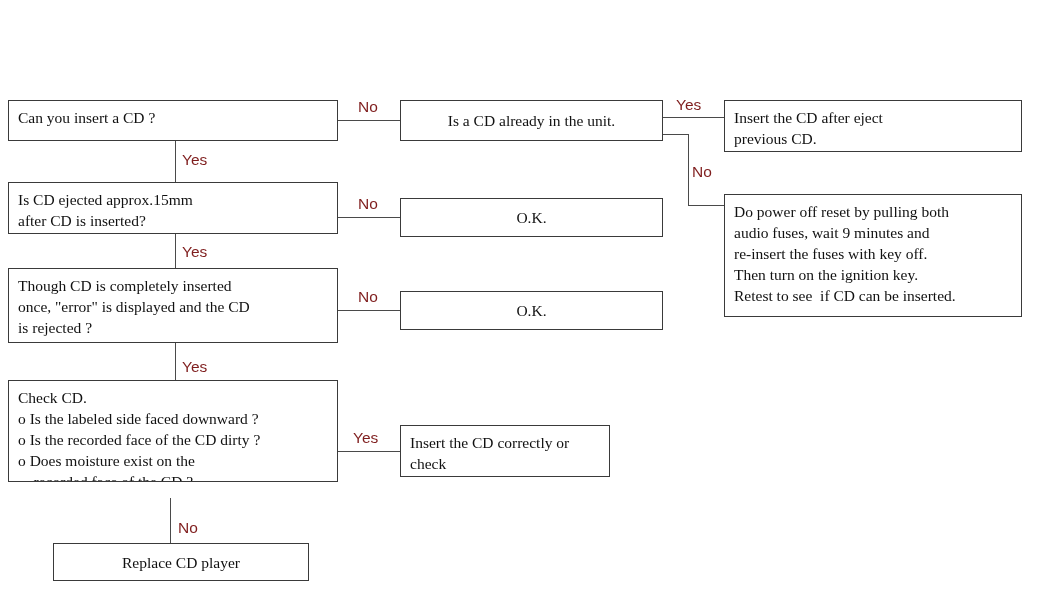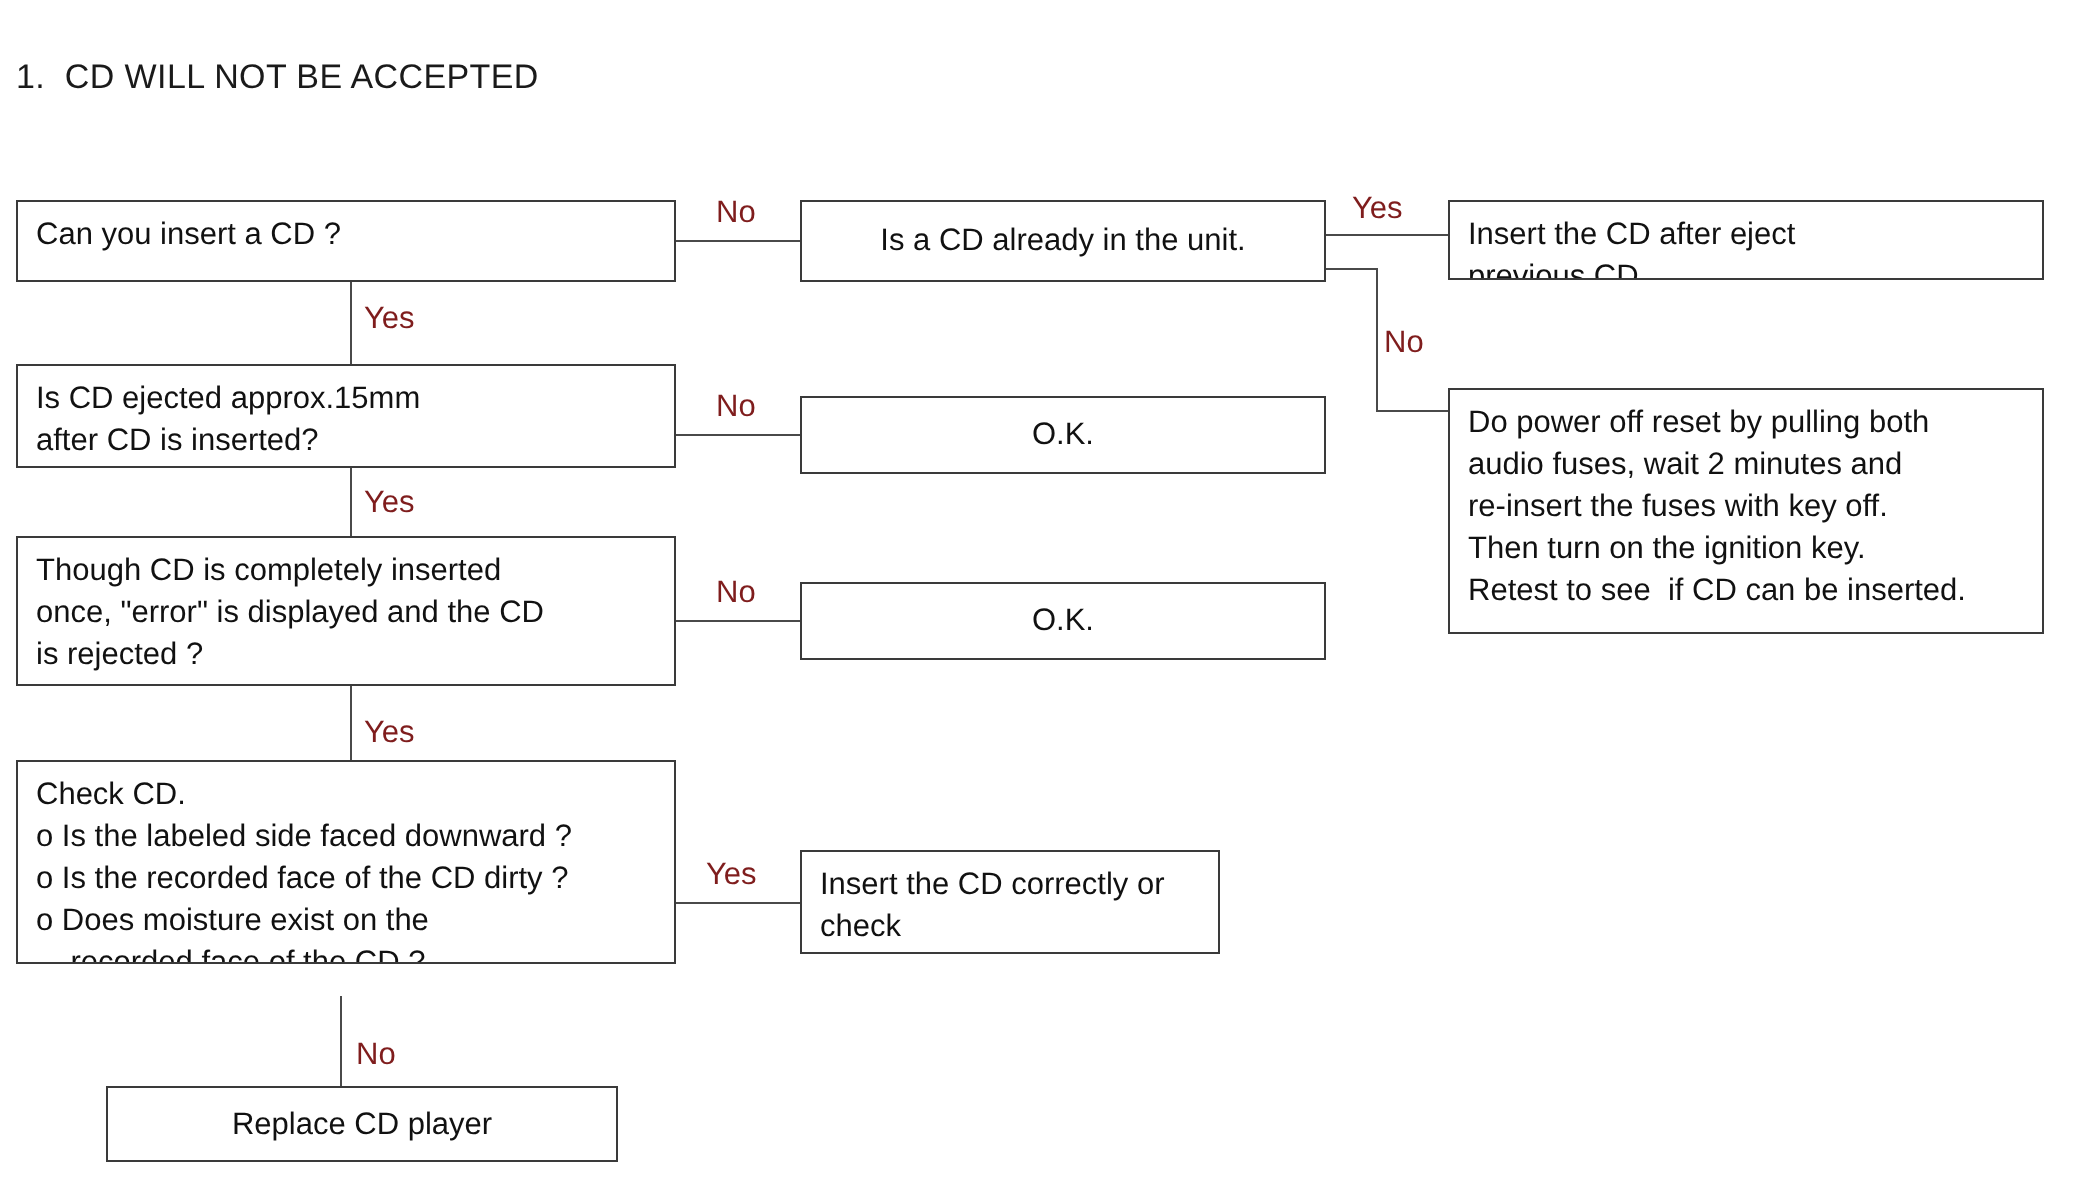--- a/index.html
+++ b/index.html
@@ -31,20 +31,21 @@
   .node {
     position: absolute;
     box-sizing: border-box;
     border: 1px solid #3a3a3a;
     background: #ffffff;
     font-size: 15.5px;
     line-height: 21px;
     color: #111111;
     white-space: pre-wrap;
     overflow: hidden;
+    font-family: Liberation Serif, serif;
   }
   .node.pad {
     padding: 6px 0 0 9px;
   }
   .node.center {
     display: flex;
     align-items: center;
     justify-content: center;
     text-align: center;
   }
@@ -60,36 +61,35 @@
     line-height: 18px;
     color: #7f1d1d;
     white-space: pre;
   }
 </style>
 </head>
 <body>
 
 <div id="page">
 
-  <div class="title">1.  CD WILL NOT BE ACCEPTED</div>
 
   <div class="node pad" style="left:8px; top:100px; width:330px; height:41px;">Can you insert a CD ?</div>
 
   <div class="node center" style="left:400px; top:100px; width:263px; height:41px;">Is a CD already in the unit.</div>
 
-  <div class="node pad" style="left:724px; top:100px; width:298px; height:40px;">Insert the CD after eject
+  <div class="node pad" style="left:724px; top:100px; width:298px; height:52px;">Insert the CD after eject
 previous CD.</div>
 
   <div class="node pad" style="left:8px; top:182px; width:330px; height:52px;">Is CD ejected approx.15mm
 after CD is inserted?</div>
 
   <div class="node center" style="left:400px; top:198px; width:263px; height:39px;">O.K.</div>
 
   <div class="node pad" style="left:724px; top:194px; width:298px; height:123px;">Do power off reset by pulling both
-audio fuses, wait 2 minutes and
+audio fuses, wait 9 minutes and
 re-insert the fuses with key off.
 Then turn on the ignition key.
 Retest to see  if CD can be inserted.</div>
 
   <div class="node pad" style="left:8px; top:268px; width:330px; height:75px;">Though CD is completely inserted
 once, "error" is displayed and the CD
 is rejected ?</div>
 
   <div class="node center" style="left:400px; top:291px; width:263px; height:39px;">O.K.</div>
 

